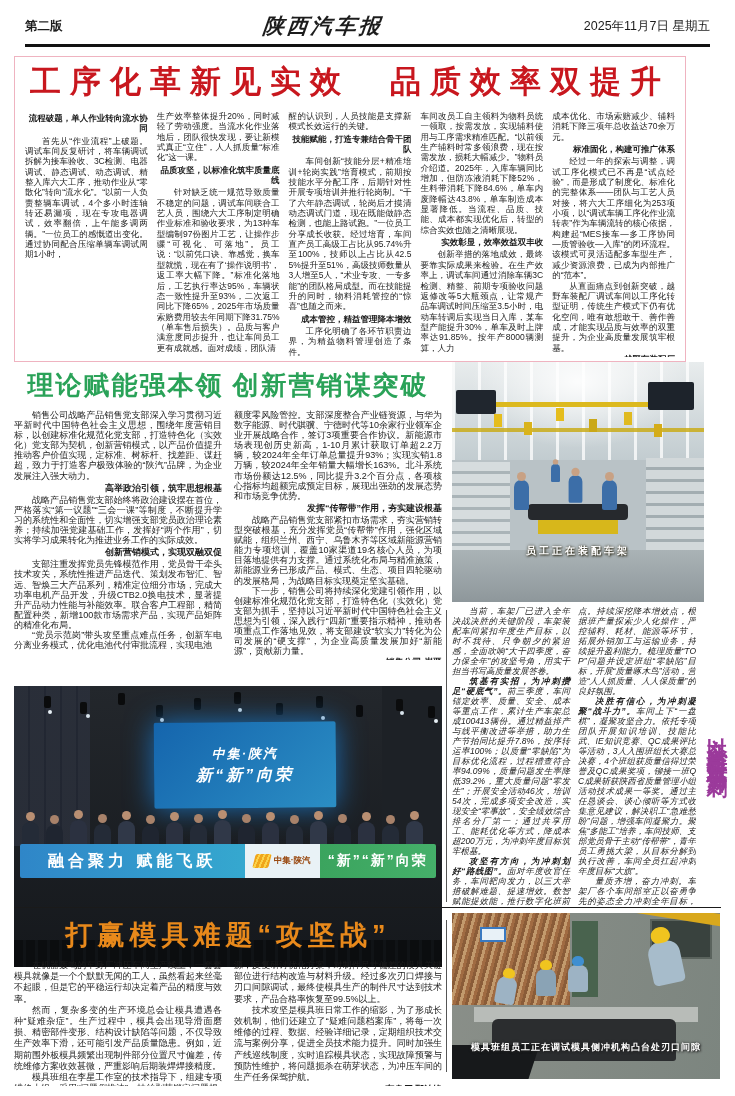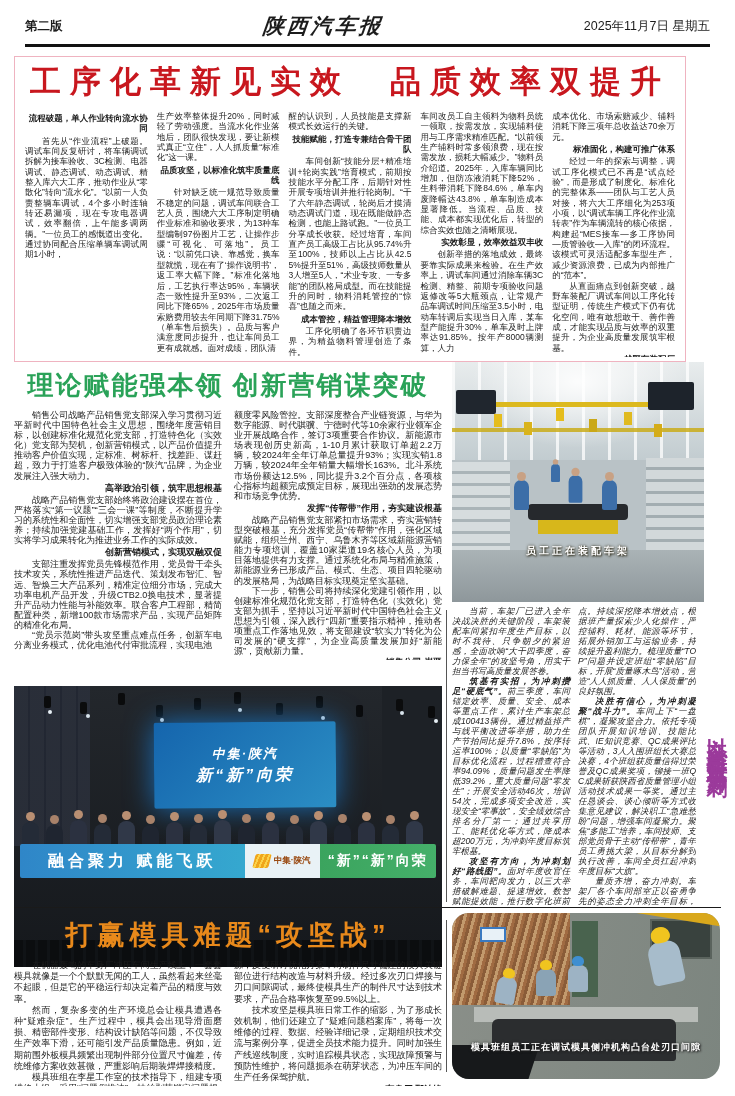--- a/index.html
+++ b/index.html
@@ -101,21 +101,21 @@
   .p2-banner{left:6px;right:6px;top:158px;height:34px;display:flex;border-radius:2px;overflow:hidden;}
   .p2-banner .seg{display:flex;align-items:center;justify-content:center;color:#fff;font-weight:900;}
   .seg-blue{flex:0 0 54%;background:linear-gradient(90deg,#2f86c8,#35a8cf);font-size:16px;letter-spacing:4px;}
   .seg-white{flex:0 0 18%;background:#e9f2f6;color:#333;gap:4px;}
   .seg-green{flex:0 0 28%;background:linear-gradient(90deg,#3ba45e,#45b06a);font-size:14px;letter-spacing:2px;}
   .cimc-logo{display:inline-block;width:16px;height:14px;background:repeating-linear-gradient(100deg,#f0a61c 0 3px,#fbd34a 3px 5px);transform:skewX(-14deg);border-radius:2px;}
   .seg-white .seg-txt{font-size:8.5px;font-weight:900;color:#9a4a12;}
   .p2-stage{left:0;bottom:0;width:100%;height:27px;background:repeating-linear-gradient(90deg,#0b0d0f 0 9px,#101316 9px 12px);}
 
   
-  .photo3{left:452px;top:913px;width:268px;height:166px;background:linear-gradient(100deg,#8a8f89,#7c857f);border-radius:17px;}
+  .photo3{left:452px;top:913px;width:268px;height:166px;background:linear-gradient(100deg,#8a8f89,#7c857f);}
   .p3-coils{left:0;top:0;width:118px;height:92px;background:repeating-linear-gradient(105deg,#8a5c38 0 3px,#c29a6d 3px 6px,#a06b42 6px 9px);}
   .p3-sign{left:28px;top:14px;width:26px;height:15px;background:#e8f1f7;border:2px solid #3a79c0;box-sizing:border-box;}
   .p3-window{right:8px;top:6px;width:62px;height:40px;background:#39423e;border:2px solid #5a635d;box-sizing:border-box;}
   .p3-arm{right:-6px;top:2px;width:96px;height:12px;background:#d9a81c;transform:rotate(9deg);transform-origin:right top;}
   .p3-machine{left:120px;top:8px;width:26px;height:76px;background:#49634e;}
   .p3-slab{left:22px;top:94px;width:224px;height:15px;background:#b8bcb8;}
   .p3-mold{left:40px;top:106px;width:184px;height:42px;background:#2b2d2f;border-radius:6px 6px 3px 3px;}
   .hardhat{position:absolute;width:20px;height:27px;background:#9db3c4;border-radius:8px 8px 3px 3px;}
   .hardhat::before{content:"";position:absolute;top:-9px;left:4px;width:12px;height:10px;border-radius:50% 50% 40% 40%;background:#f0c41f;}
   .hardhat.hb::before{background:#3f8fd1;}

